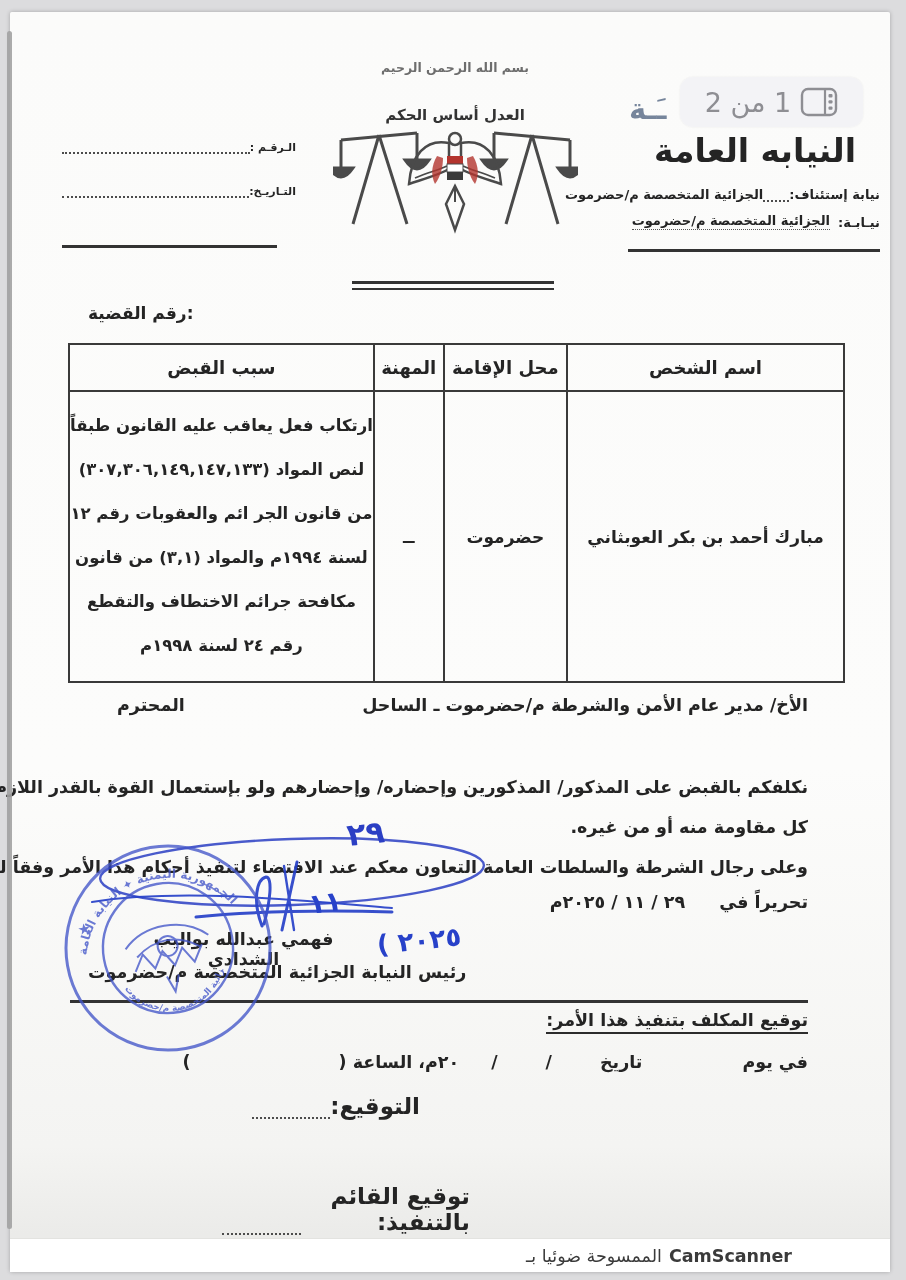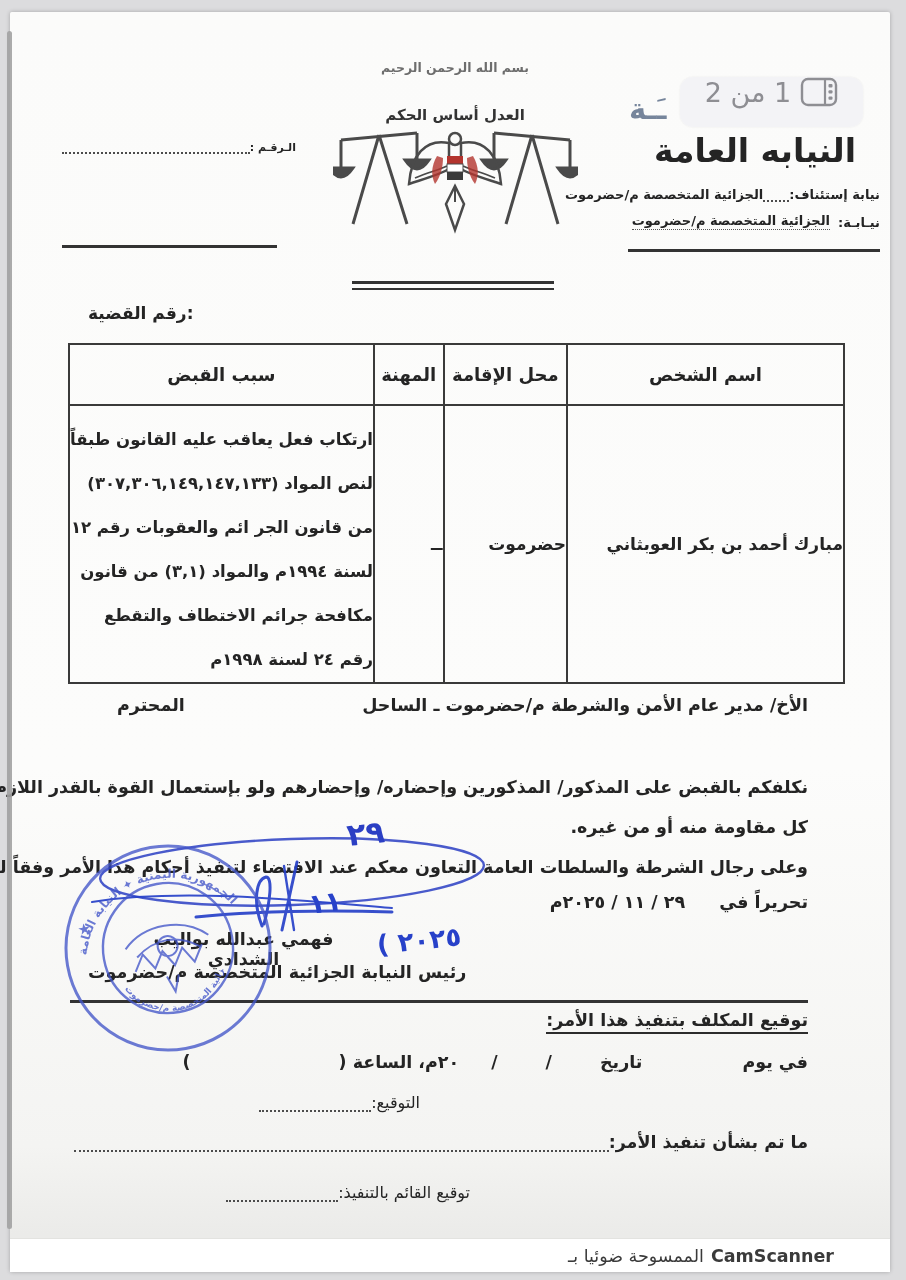--- a/index.html
+++ b/index.html
@@ -10,21 +10,21 @@
   .page { position:absolute; left:10px; top:12px; width:880px; height:1260px;
           background:linear-gradient(180deg,#fbfbfa 0%,#fcfcfb 60%,#f4f4f2 90%,#ebebe9 97%);
           border-radius:2px; box-shadow:0 0 4px rgba(0,0,0,.25); z-index:1; }
 
   .scrollbar { position:absolute; left:7px; top:31px; width:5px; height:1198px;
                background:#a2a2a2; border-radius:3px; z-index:6; opacity:.9; }
 
   
   .badge { position:absolute; left:680px; top:77px; width:183px; height:50px;
            background:rgba(243,243,246,.96); border-radius:13px; z-index:5;
-           display:flex; justify-content:center; gap:9px;
+           display:flex; align-items:center; justify-content:center; gap:9px;
            box-shadow:0 0 2px rgba(0,0,0,.08); }
   .badge-label { font-size:27px; color:#8e8e93; }
   .frag { position:absolute; left:629px; top:92px; font-size:29px; color:#76859b;
           font-weight:700; z-index:2; }
 
   
   .refrow { position:absolute; left:60px; width:236px; height:26px; display:flex;
             direction:rtl; align-items:flex-end; z-index:3; }
   .refrow .lbl { font-weight:700; font-size:11px; white-space:nowrap; }
   .dots { border-bottom:2px dotted #4c4c4c; height:16px; }
@@ -42,22 +42,22 @@
   
   .emblem { position:absolute; left:333px; top:44px; z-index:2; }
   .doc-title { position:absolute; left:328px; top:240px; width:250px; text-align:center;
                font-size:27px; font-weight:800; z-index:3; }
 
   
   .case-label { position:absolute; left:88px; top:303px; font-size:17px; font-weight:700; z-index:3; }
   .wtable { position:absolute; left:68px; top:343px; width:777px; height:340px; z-index:3; }
   .wtable table { width:100%; height:100%; border-collapse:collapse; direction:rtl; }
   .wtable th, .wtable td { border:2px solid #3a3a3a; font-weight:700; text-align:center; }
-  .wtable th { height:61px; font-size:18px; }
-  .wtable td { font-size:17px; vertical-align:middle;text-align:right; }
+  .wtable th { height:47px; font-size:18px; }
+  .wtable td { font-size:17px; vertical-align:middle; }
   td.reason { vertical-align:top; padding-top:12px; }
   .reason div { font-size:16.5px; line-height:44px; white-space:nowrap; }
 
   
   .para { position:absolute; right:98px; left:72px; direction:rtl; text-align:right;
           font-size:17.5px; font-weight:700; z-index:3; white-space:nowrap; }
   .p1 { display:flex; justify-content:space-between; }
   .p1 .hon { margin-left:45px; }
   .issued .dt { margin-right:28px;margin-left:24px; }
 
@@ -69,33 +69,33 @@
 
   
   .ex-head { position:absolute; right:98px; top:1010px; direction:rtl; font-size:17.5px;
              font-weight:800; border-bottom:2px solid #2c2c2c; padding-bottom:2px; z-index:3; }
   .ex-row { position:absolute; right:98px; top:1052px; direction:rtl; display:flex;
             align-items:flex-end; font-size:17.5px; font-weight:700; z-index:3; }
   .ex-row .day { margin-left:100px; } .ex-row .dat { margin-left:48px; }
   .ex-row .sl1 { margin-left:48px; }  .ex-row .sl2 { margin-left:32px; }
   .ex-row .hr  { margin-left:148px; }
   .sig-line { position:absolute; direction:rtl; display:flex; align-items:flex-end;
-              font-size:16px; font-weight:400; z-index:3; }
+              font-size:23px; font-weight:700; z-index:3; }
   .sig-line .dots { width:112px; margin-left:2px; }
   .done-line { position:absolute; left:74px; right:98px; top:1132px; direction:rtl;
                display:flex; align-items:flex-end; font-size:17.5px; font-weight:700; z-index:3; }
   .done-line .dots { flex:1; }
 
   
   .ink { position:absolute; inset:0; z-index:4; pointer-events:none; }
 
   
   .csbar { position:absolute; left:10px; top:1238px; width:880px; height:34px; background:#fff;
            border-top:1px solid #e3e3e0; z-index:4; display:flex; align-items:center;
-           justify-content:flex-end; padding-right:56px; gap:7px; font-size:17.5px; color:#3a3a3a; }
+           justify-content:flex-end; padding-right:98px; gap:7px; font-size:17.5px; color:#3a3a3a; }
 </style>
 </head>
 <body>
 
 <div class="stage">
 
   <div class="page"></div>
   <div class="scrollbar"></div>
 
   <div class="frag">ـَـة</div>
@@ -108,20 +108,24 @@
         <line x1="25" y1="2.5" x2="25" y2="27.5" stroke="#8e8e93" stroke-width="2.2"></line>
         <rect x="28.5" y="7" width="4" height="3.4" rx="1" fill="#8e8e93"></rect>
         <rect x="28.5" y="13.2" width="4" height="3.4" rx="1" fill="#8e8e93"></rect>
         <rect x="28.5" y="19.4" width="4" height="3.4" rx="1" fill="#8e8e93"></rect>
       </svg>
     </span>
   </div>
 
   <div class="refrow" style="top:128px">
     <span class="lbl">الـرقـم :</span>
+    <span class="dots"></span>
+  </div>
+  <div class="refrow" style="top:172px">
+    <span class="lbl">التـاريـخ:</span>
     <span class="dots"></span>
   </div>
   <div class="rule" style="left:62px; top:245px; width:215px; height:3px"></div>
 
   <div class="org-title">النيابه العامة</div>
   <div class="hline" style="right:26px; top:186px">
     <span>نيابة إستئناف:</span>
     <span class="dots"></span>
     <span>الجزائية المتخصصة م/حضرموت</span>
   </div>
@@ -220,24 +224,20 @@
     <span class="dat">تاريخ</span>
     <span class="sl1">/</span>
     <span class="sl2">/</span>
     <span class="hr">٢٠م، الساعة (</span>
     <span>)</span>
   </div>
   <div class="sig-line" style="right:486px; top:1093px; width:170px">
     <span>التوقيع:</span>
     <span class="dots"></span>
   </div>
-  <div class="done-line">
-    <span>ما تم بشأن تنفيذ الأمر:</span>
-    <span class="dots"></span>
-  </div>
   <div class="sig-line" style="right:436px; top:1183px; width:250px">
     <span>توقيع القائم بالتنفيذ:</span>
     <span class="dots"></span>
   </div>
 
   <svg class="ink" viewBox="0 0 906 1280">
 
     <g stroke="#2b3fc4" fill="none" opacity=".85">
       <ellipse cx="292" cy="872" rx="192" ry="33" stroke-width="2.4" transform="rotate(-2 292 872)"></ellipse>
     </g>

